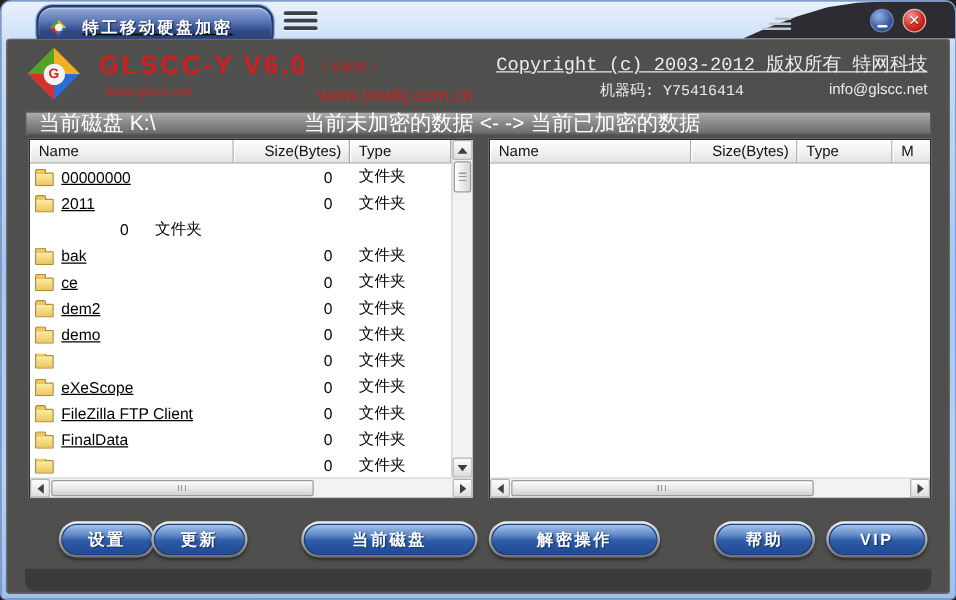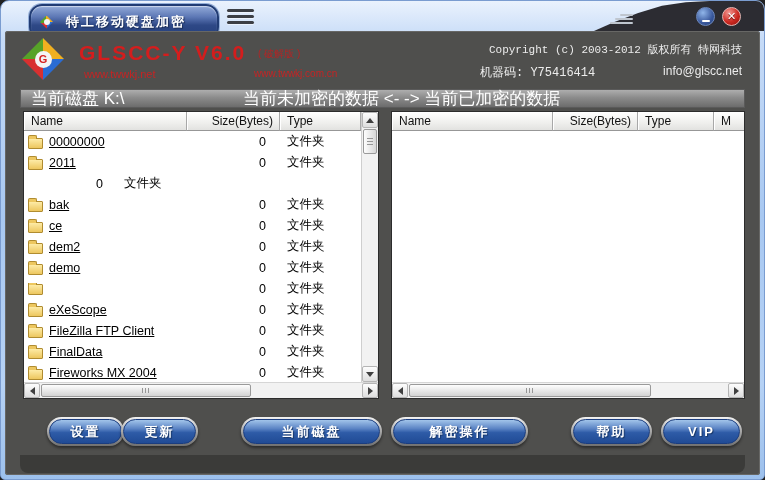--- a/index.html
+++ b/index.html
@@ -12,21 +12,21 @@
 
   
   .titlebar { position:absolute; top:0; left:0; right:0; height:30px; }
   .swoosh { position:absolute; right:0; top:0; width:170px; height:30px; background:#2c2c32;
     clip-path:polygon(0 100%,12% 70%,26% 40%,40% 16%,54% 4%,68% 0,100% 0,100% 100%);
     filter:drop-shadow(-2px -1px 0 #d7e3f5); }
   .speedline { position:absolute; height:2px; background:#bfc6cf; border-radius:1px; }
   .title-pill { position:absolute; left:28px; top:3px; width:190px; height:36px; border-radius:13px;
     background:linear-gradient(180deg,#93abd9 0%,#5b76b4 35%,#2e4886 60%,#24407c 100%);
     border:2px solid #213c74; box-shadow:0 0 0 1px #93aed8, inset 0 1px 1px rgba(255,255,255,.55);
-    display:flex; align-items:center; }
+    display:flex; align-items:center;text-decoration:underline; }
   .title-text { color:#fff; font-weight:bold; font-size:13px; letter-spacing:2px; margin-left:13px;
     text-shadow:1px 1px 1px #1a2c55; white-space:nowrap; }
   .hamburger { position:absolute; left:226px; top:8px; width:27px; cursor:pointer; }
   .hamburger i { display:block; height:3px; background:#3c3f45; border-radius:2px; margin-bottom:3px;
     box-shadow:0 1px 0 rgba(255,255,255,.5); }
   .circ-btn { position:absolute; top:6px; width:19px; height:19px; border-radius:50%;
     display:flex; align-items:center; justify-content:center; cursor:pointer; }
   .min-btn { left:695px; background:radial-gradient(circle at 35% 28%,#90b5e9,#3a599d 60%,#233f7b);
     border:1px solid #6d88bd; }
   .min-bar { width:8px; height:2px; background:#fff; margin-top:8px; border-radius:1px; }
@@ -47,23 +47,23 @@
     font-weight:bold; font-size:11px; display:flex; align-items:center; justify-content:center; }
   .mini-logo { width:13px; height:13px; margin-left:9px; flex:none;
     clip-path:polygon(50% 0,100% 50%,50% 100%,0 50%);
     background:conic-gradient(from 0deg,#f0b020 0 25%,#2a6cd4 0 50%,#d83030 0 75%,#56a228 0 100%);
     display:flex; align-items:center; justify-content:center; }
   .mini-core { width:6px; height:6px; border-radius:50%; background:#f4f4f4; }
   .product { position:absolute; left:74px; top:10px; color:#d41d1d; font-weight:bold; font-size:21px;
     letter-spacing:2px; }
   .product-note { position:absolute; left:253px; top:16px; color:#b22525; font-size:10px; }
   .site-a { position:absolute; left:79px; top:37px; color:#c52424; font-size:11px; }
-  .site-b { position:absolute; left:249px; top:37px; color:#c52424; font-size:10px; }
-  .copyright { position:absolute; right:18px; top:11px; color:#ececec; font-size:11px;
-    font-family:"Liberation Mono","DejaVu Sans Mono",monospace; }
+  .site-b { position:absolute; left:249px; top:37px; color:#c52424; font-size:15px; }
+  .copyright { position:absolute; right:18px; top:11px; color:#ececec; font-size:15px;
+    font-family:"Liberation Mono","DejaVu Sans Mono",monospace;text-decoration:underline; }
   .machine-row { position:absolute; right:18px; top:33px; width:262px; display:flex;
     justify-content:space-between; color:#ececec; font-size:12px; }
   .machine-row .mc { font-family:"Liberation Mono","DejaVu Sans Mono",monospace; }
 
   
   .statusbar { position:absolute; top:58px; left:15px; right:15px; height:19px;
     background:linear-gradient(180deg,#aeaeae 0%,#8b8b8b 45%,#6c6c6c 100%);
     border:1px solid #5a5a5a; color:#fff; font-size:17px; line-height:17px; }
   .disk-label { position:absolute; left:10px; }
   .flow-label { position:absolute; left:222px; }
@@ -169,21 +169,21 @@
     <div class="circ-btn close-btn">✕</div>
   </div>
 
   <div class="content">
 
     <div class="logo">
       <span class="logo-core">G</span>
     </div>
     <div class="product">GLSCC-Y V6.0</div>
     <div class="product-note">( 破解版 )</div>
-    <div class="site-a">www.twwkj.net</div>
+    <div class="site-a">www.glscc.net</div>
     <div class="site-b">www.twwkj.com.cn</div>
     <div class="copyright">Copyright (c) 2003-2012 版权所有 特网科技</div>
     <div class="machine-row">
       <span class="mc">机器码: Y75416414</span>
       <span>info@glscc.net</span>
     </div>
 
     <div class="statusbar">
       <span class="disk-label">当前磁盘 K:\</span>
       <span class="flow-label">当前未加密的数据 &lt;- -&gt; 当前已加密的数据</span>
@@ -286,21 +286,20 @@
       <span class="folder"></span>
       <span>FinalData</span>
     </span>
     <span class="cell-size">0</span>
     <span class="cell-type">文件夹</span>
   </div>
 
   <div class="frow">
     <span class="cell-name">
       <span class="folder"></span>
-      <span>Fireworks MX 2004</span>
     </span>
     <span class="cell-size">0</span>
     <span class="cell-type">文件夹</span>
   </div>
 </div>
       <div class="vscroll">
         <div class="sbtn">
             <span class="tri tri-up"></span>
           </div>
         <div class="vthumb"></div>

